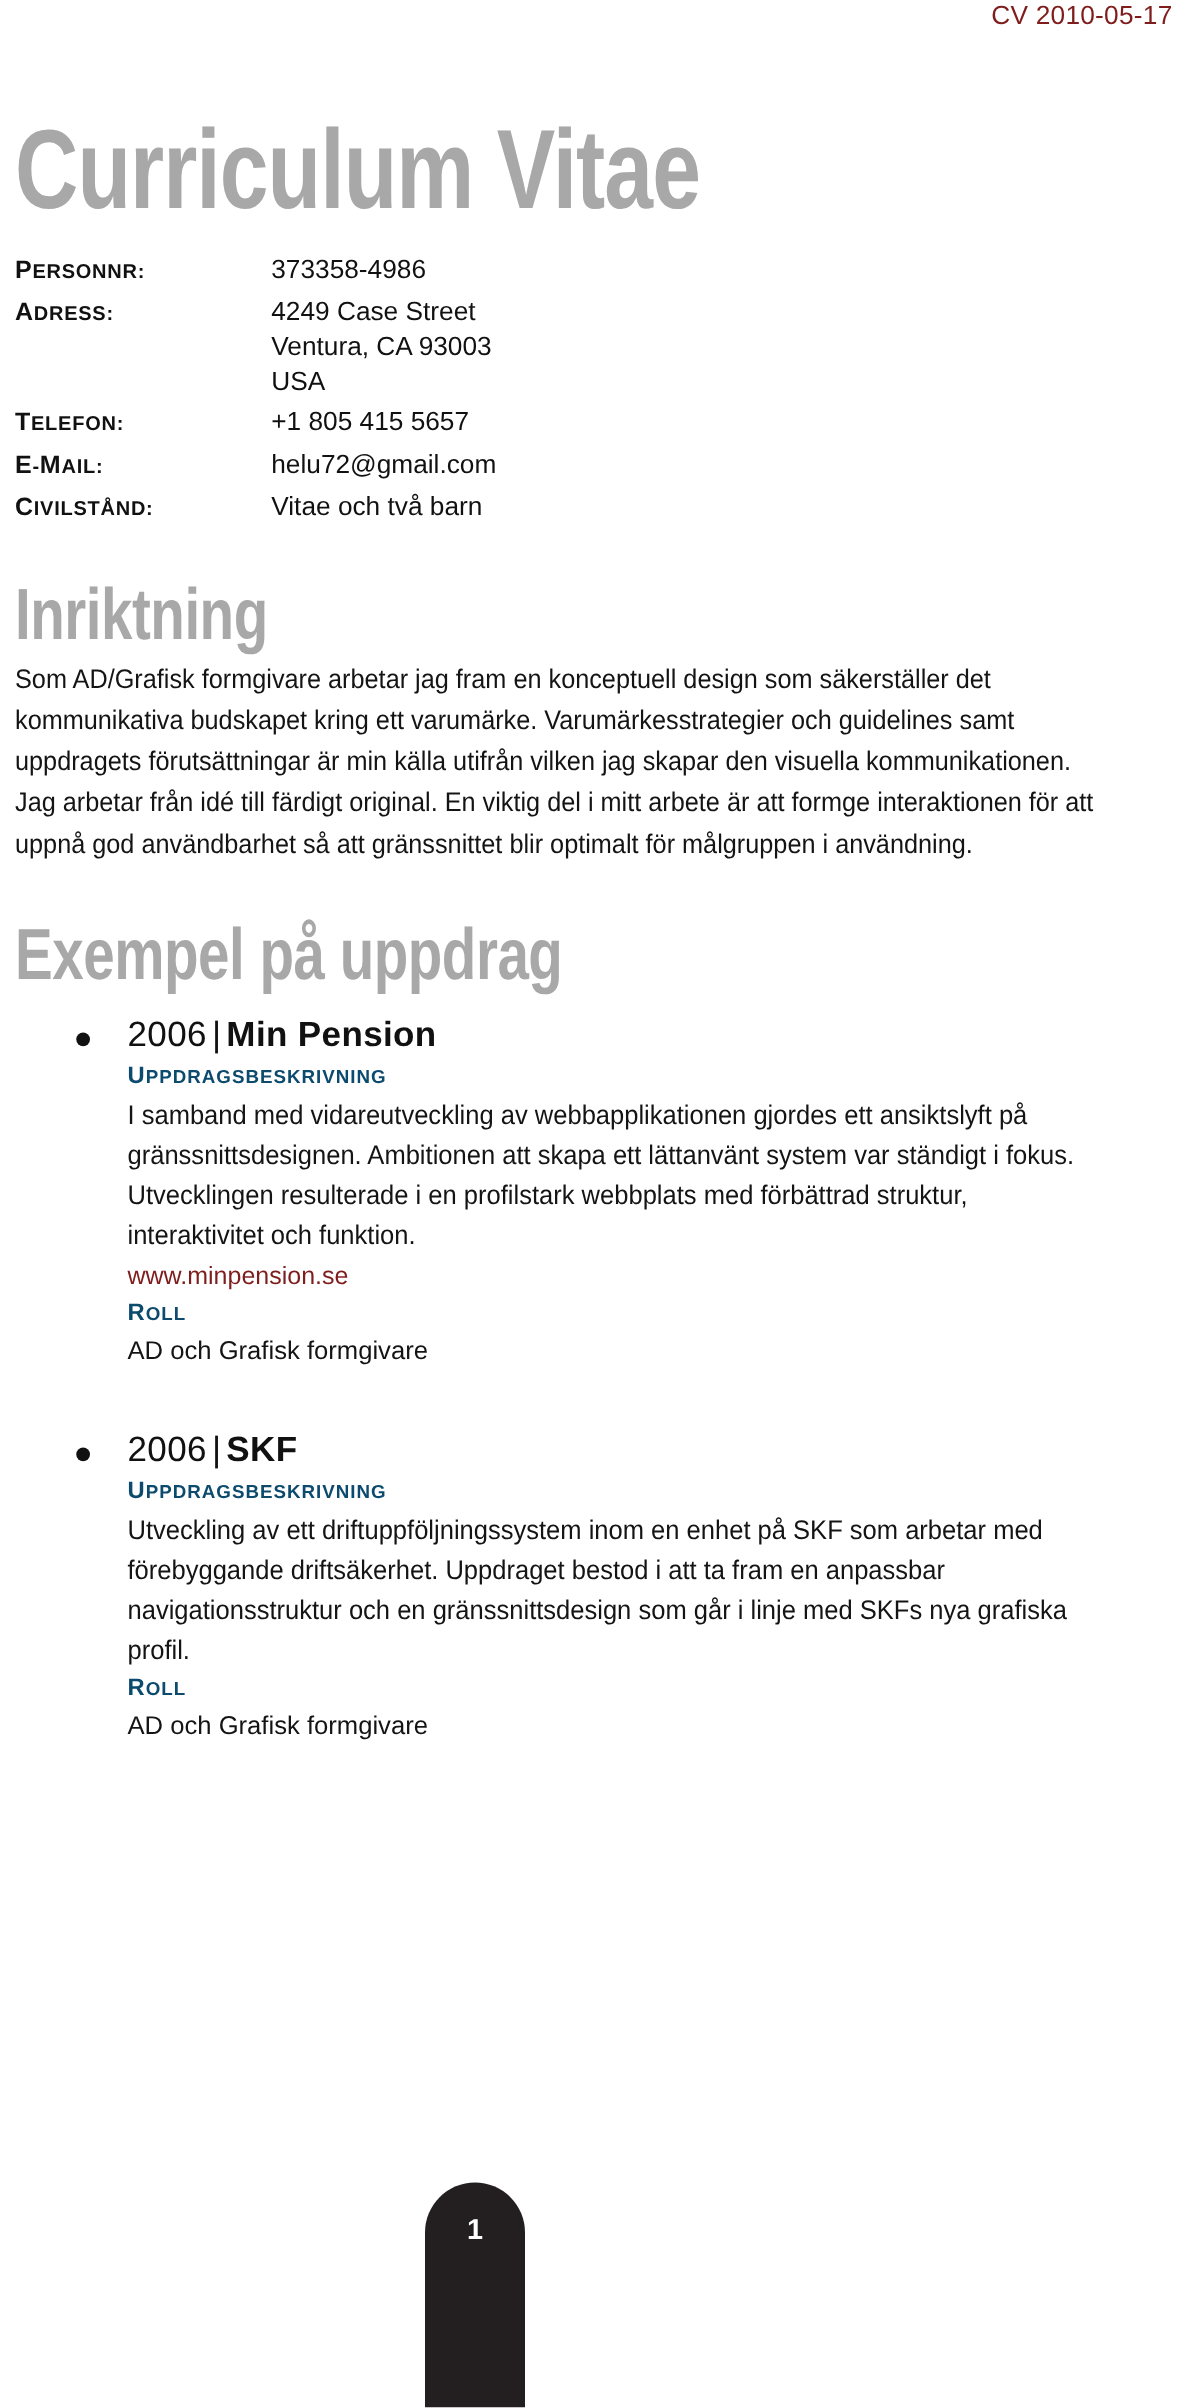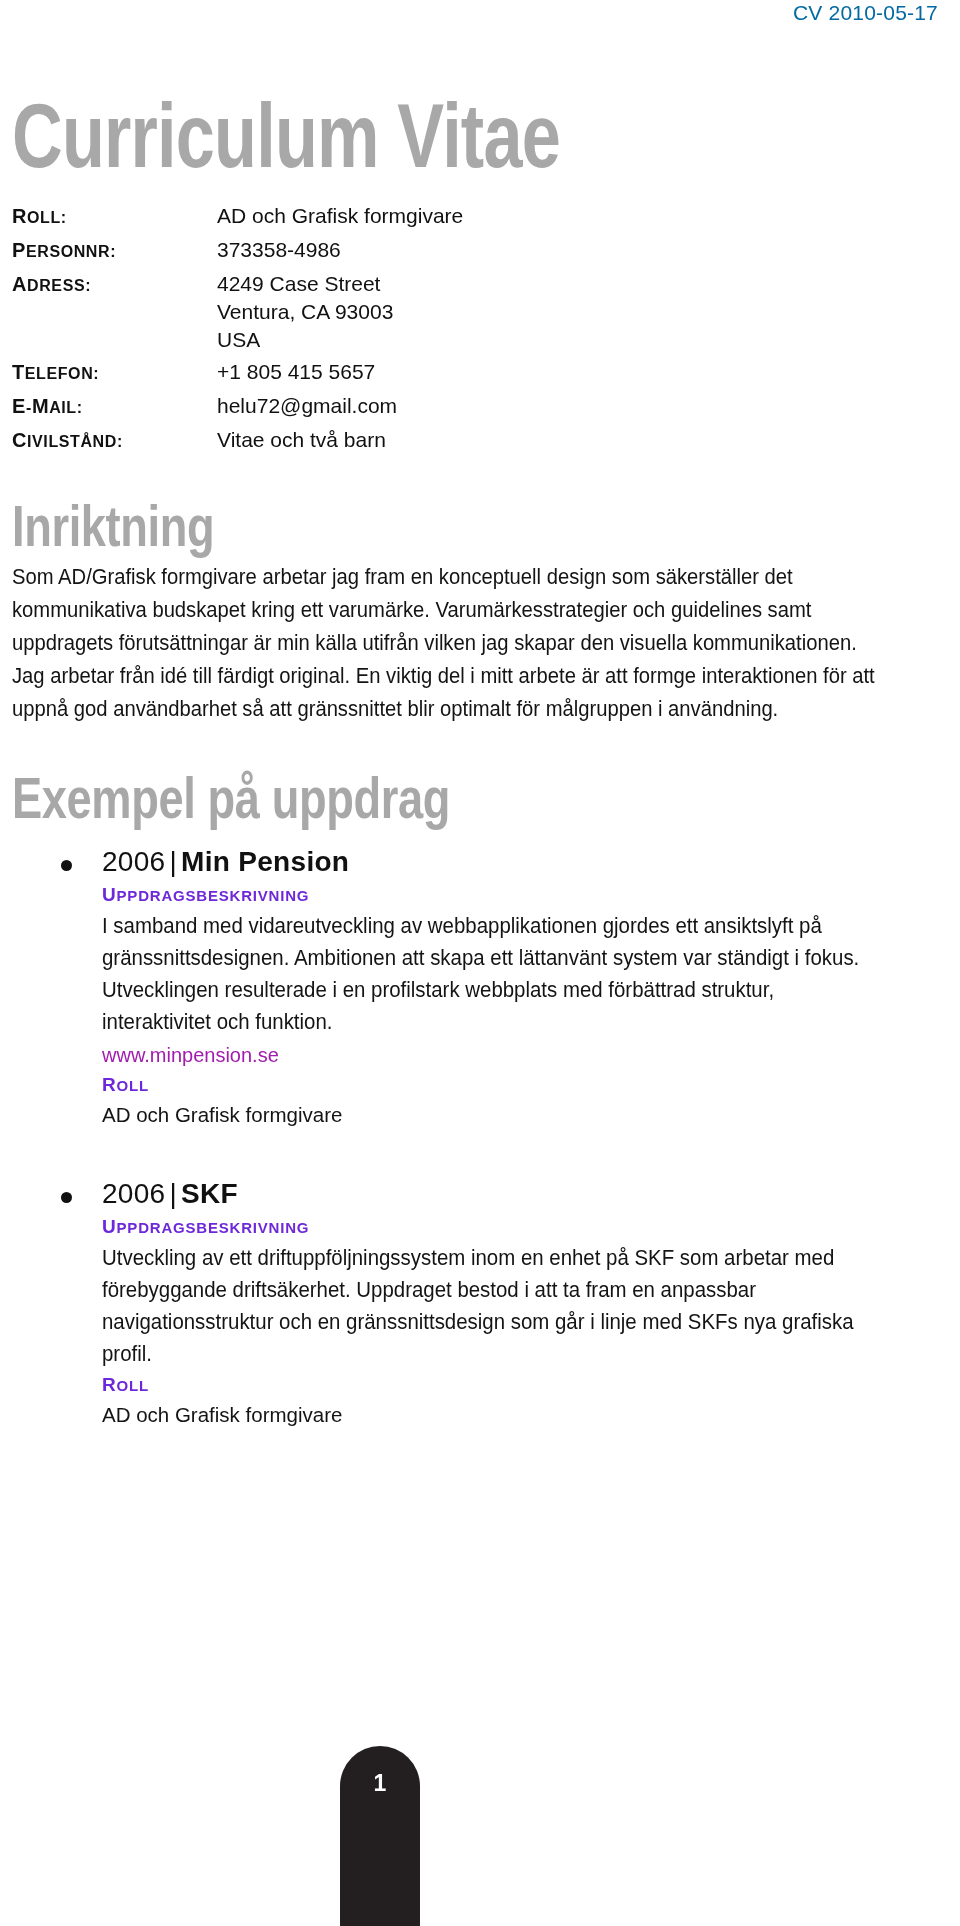--- a/index.html
+++ b/index.html
@@ -29,21 +29,21 @@
     height: 44px;
     display: flex;
     align-items: flex-start;
     justify-content: flex-end;
     padding-top: 2px;
   }
   .doc-header-date {
     font-family: "Liberation Sans", sans-serif;
     font-size: 21px;
     letter-spacing: 0.2px;
-    color: #0369a1;
+    color: #7f1d1d;
     line-height: 1;
   }
 
   
   .display-title {
     font-family: "Liberation Sans Narrow", "Liberation Sans", sans-serif;
     font-weight: bold;
     color: #a8a8a8;
     line-height: 0.95;
     transform: scaleX(0.78);
@@ -123,40 +123,40 @@
   }
   .assignment-head .year { font-weight: normal; }
   .assignment-head .sep { color: #111; padding: 0 4px; }
   .assignment-head .name { font-weight: bold; }
 
   .kicker {
     font-weight: bold;
     font-size: 15px;
     letter-spacing: 0.8px;
     text-transform: uppercase;
-    color: #6d28d9;
+    color: #0c4a6e;
     line-height: 26px;
     margin: 2px 0 1px 0;
   }
   .kicker .cap { font-size: 19px; }
 
   .assignment-desc {
     font-family: "Liberation Sans Narrow", "Liberation Sans", sans-serif;
     font-size: 21.5px;
     line-height: 32px;
     color: #141414;
     max-width: 860px;
     margin: 0;
     transform: scaleX(0.95);
     transform-origin: left top;
   }
   .assignment-url {
     font-size: 20px;
     line-height: 30px;
-    color: #a21caf;
+    color: #7f1d1d;
     margin: 2px 0 0 0;
   }
   .assignment-role {
     font-size: 20.5px;
     line-height: 30px;
     color: #141414;
     margin: 0;
   }
 
   
@@ -188,24 +188,20 @@
 <div class="page">
 
   <div class="doc-header">
     <div class="doc-header-date">CV 2010-05-17</div>
   </div>
 
   <h1 class="display-title title-main">Curriculum Vitae</h1>
 
   <table class="info-table">
     <tbody>
-      <tr>
-        <td class="info-label"><span class="cap">R</span>OLL:</td>
-        <td class="info-value">AD och Grafisk formgivare</td>
-      </tr>
       <tr>
         <td class="info-label"><span class="cap">P</span>ERSONNR:</td>
         <td class="info-value">373358-4986</td>
       </tr>
       <tr>
         <td class="info-label"><span class="cap">A</span>DRESS:</td>
         <td class="info-value">4249 Case Street
 Ventura, CA 93003
 USA</td>
       </tr>

